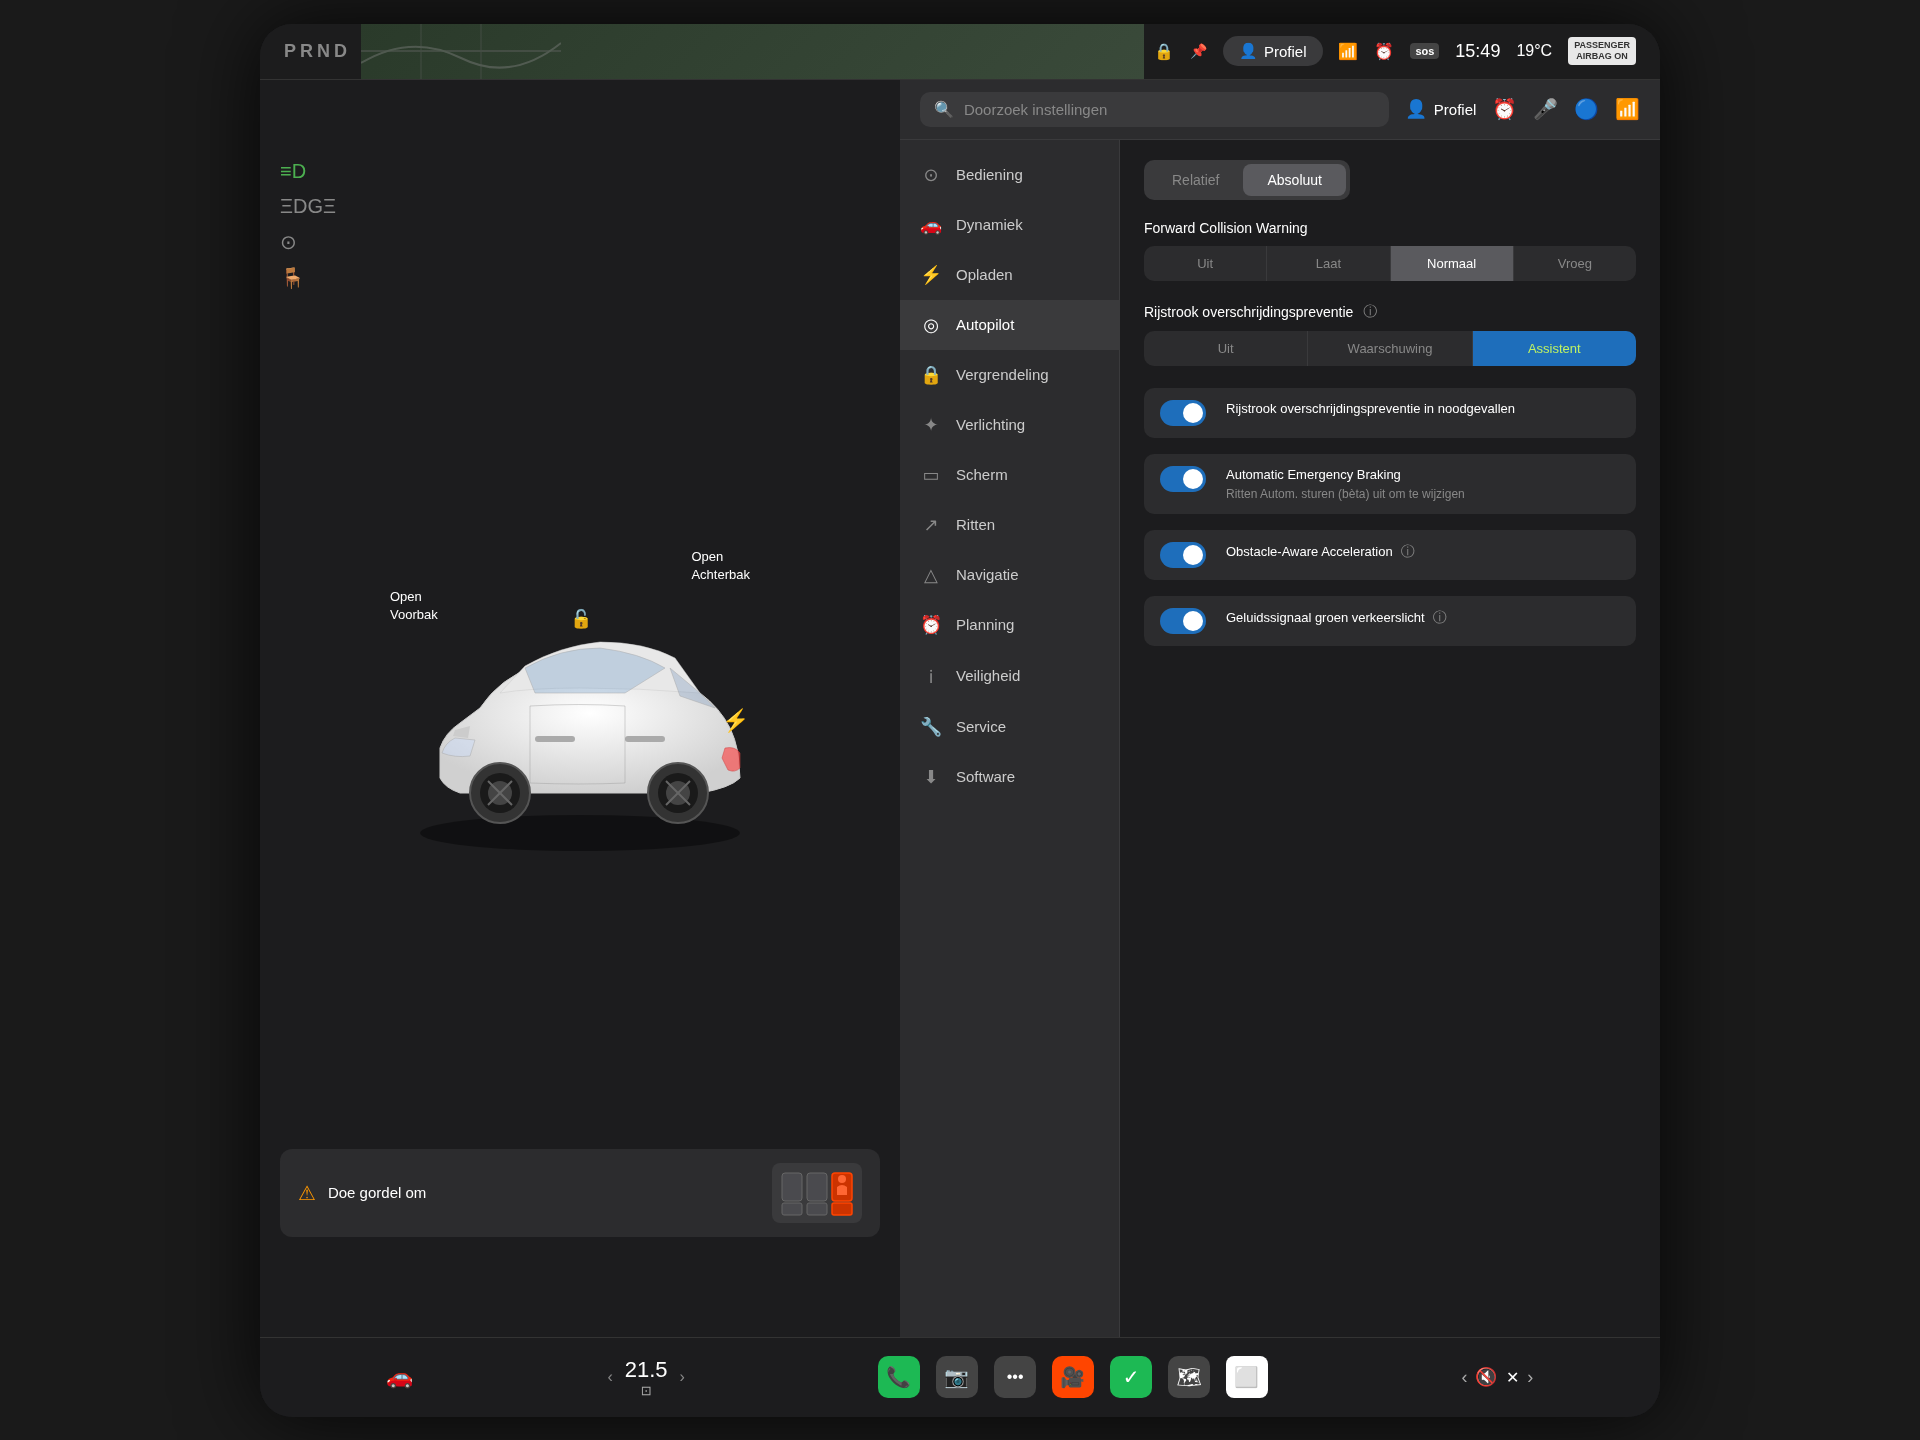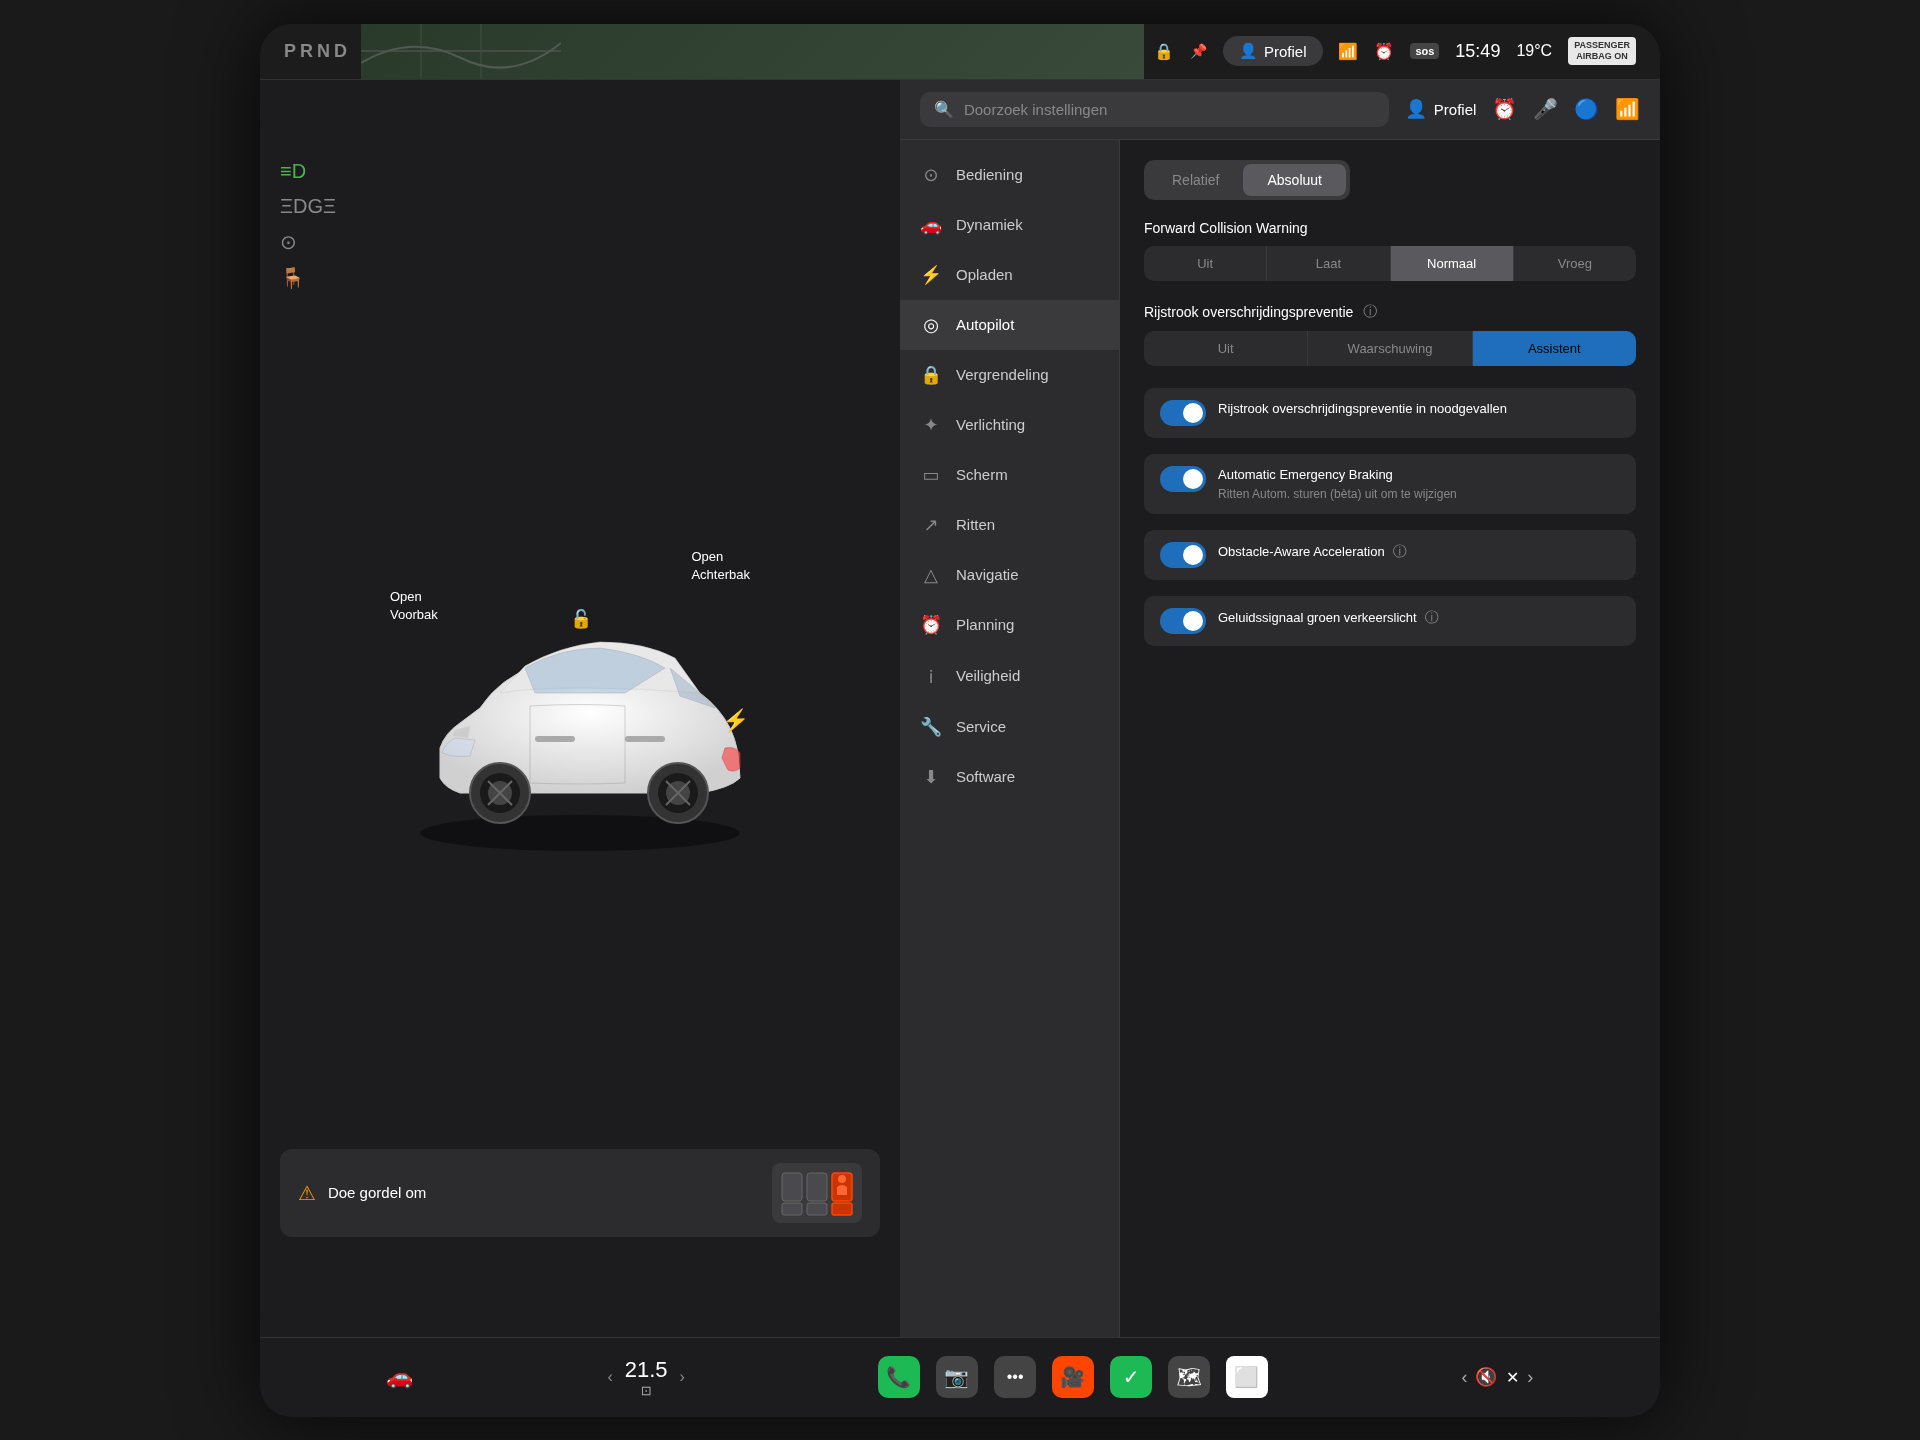--- a/index.html
+++ b/index.html
@@ -436,28 +436,28 @@
       cursor: pointer;
       border-right: 1px solid #3a3a3c;
     }
     .choice-btn:last-child { border-right: none; }
     .choice-btn.active {
       background: #5a5a5e;
       color: #fff;
     }
     .choice-btn.active-blue {
       background: #1e6ebb;
-      color: #000000;
+      color: #bef264;
     }
 
     
     .toggle-row {
       display: flex;
       align-items: flex-start;
-      gap: 12px;
+      gap: 20px;
       margin-bottom: 16px;
       padding: 12px 16px;
       background: #2c2c2e;
       border-radius: 10px;
     }
     .toggle-switch {
       width: 46px;
       height: 26px;
       background: #1e6ebb;
       border-radius: 13px;

